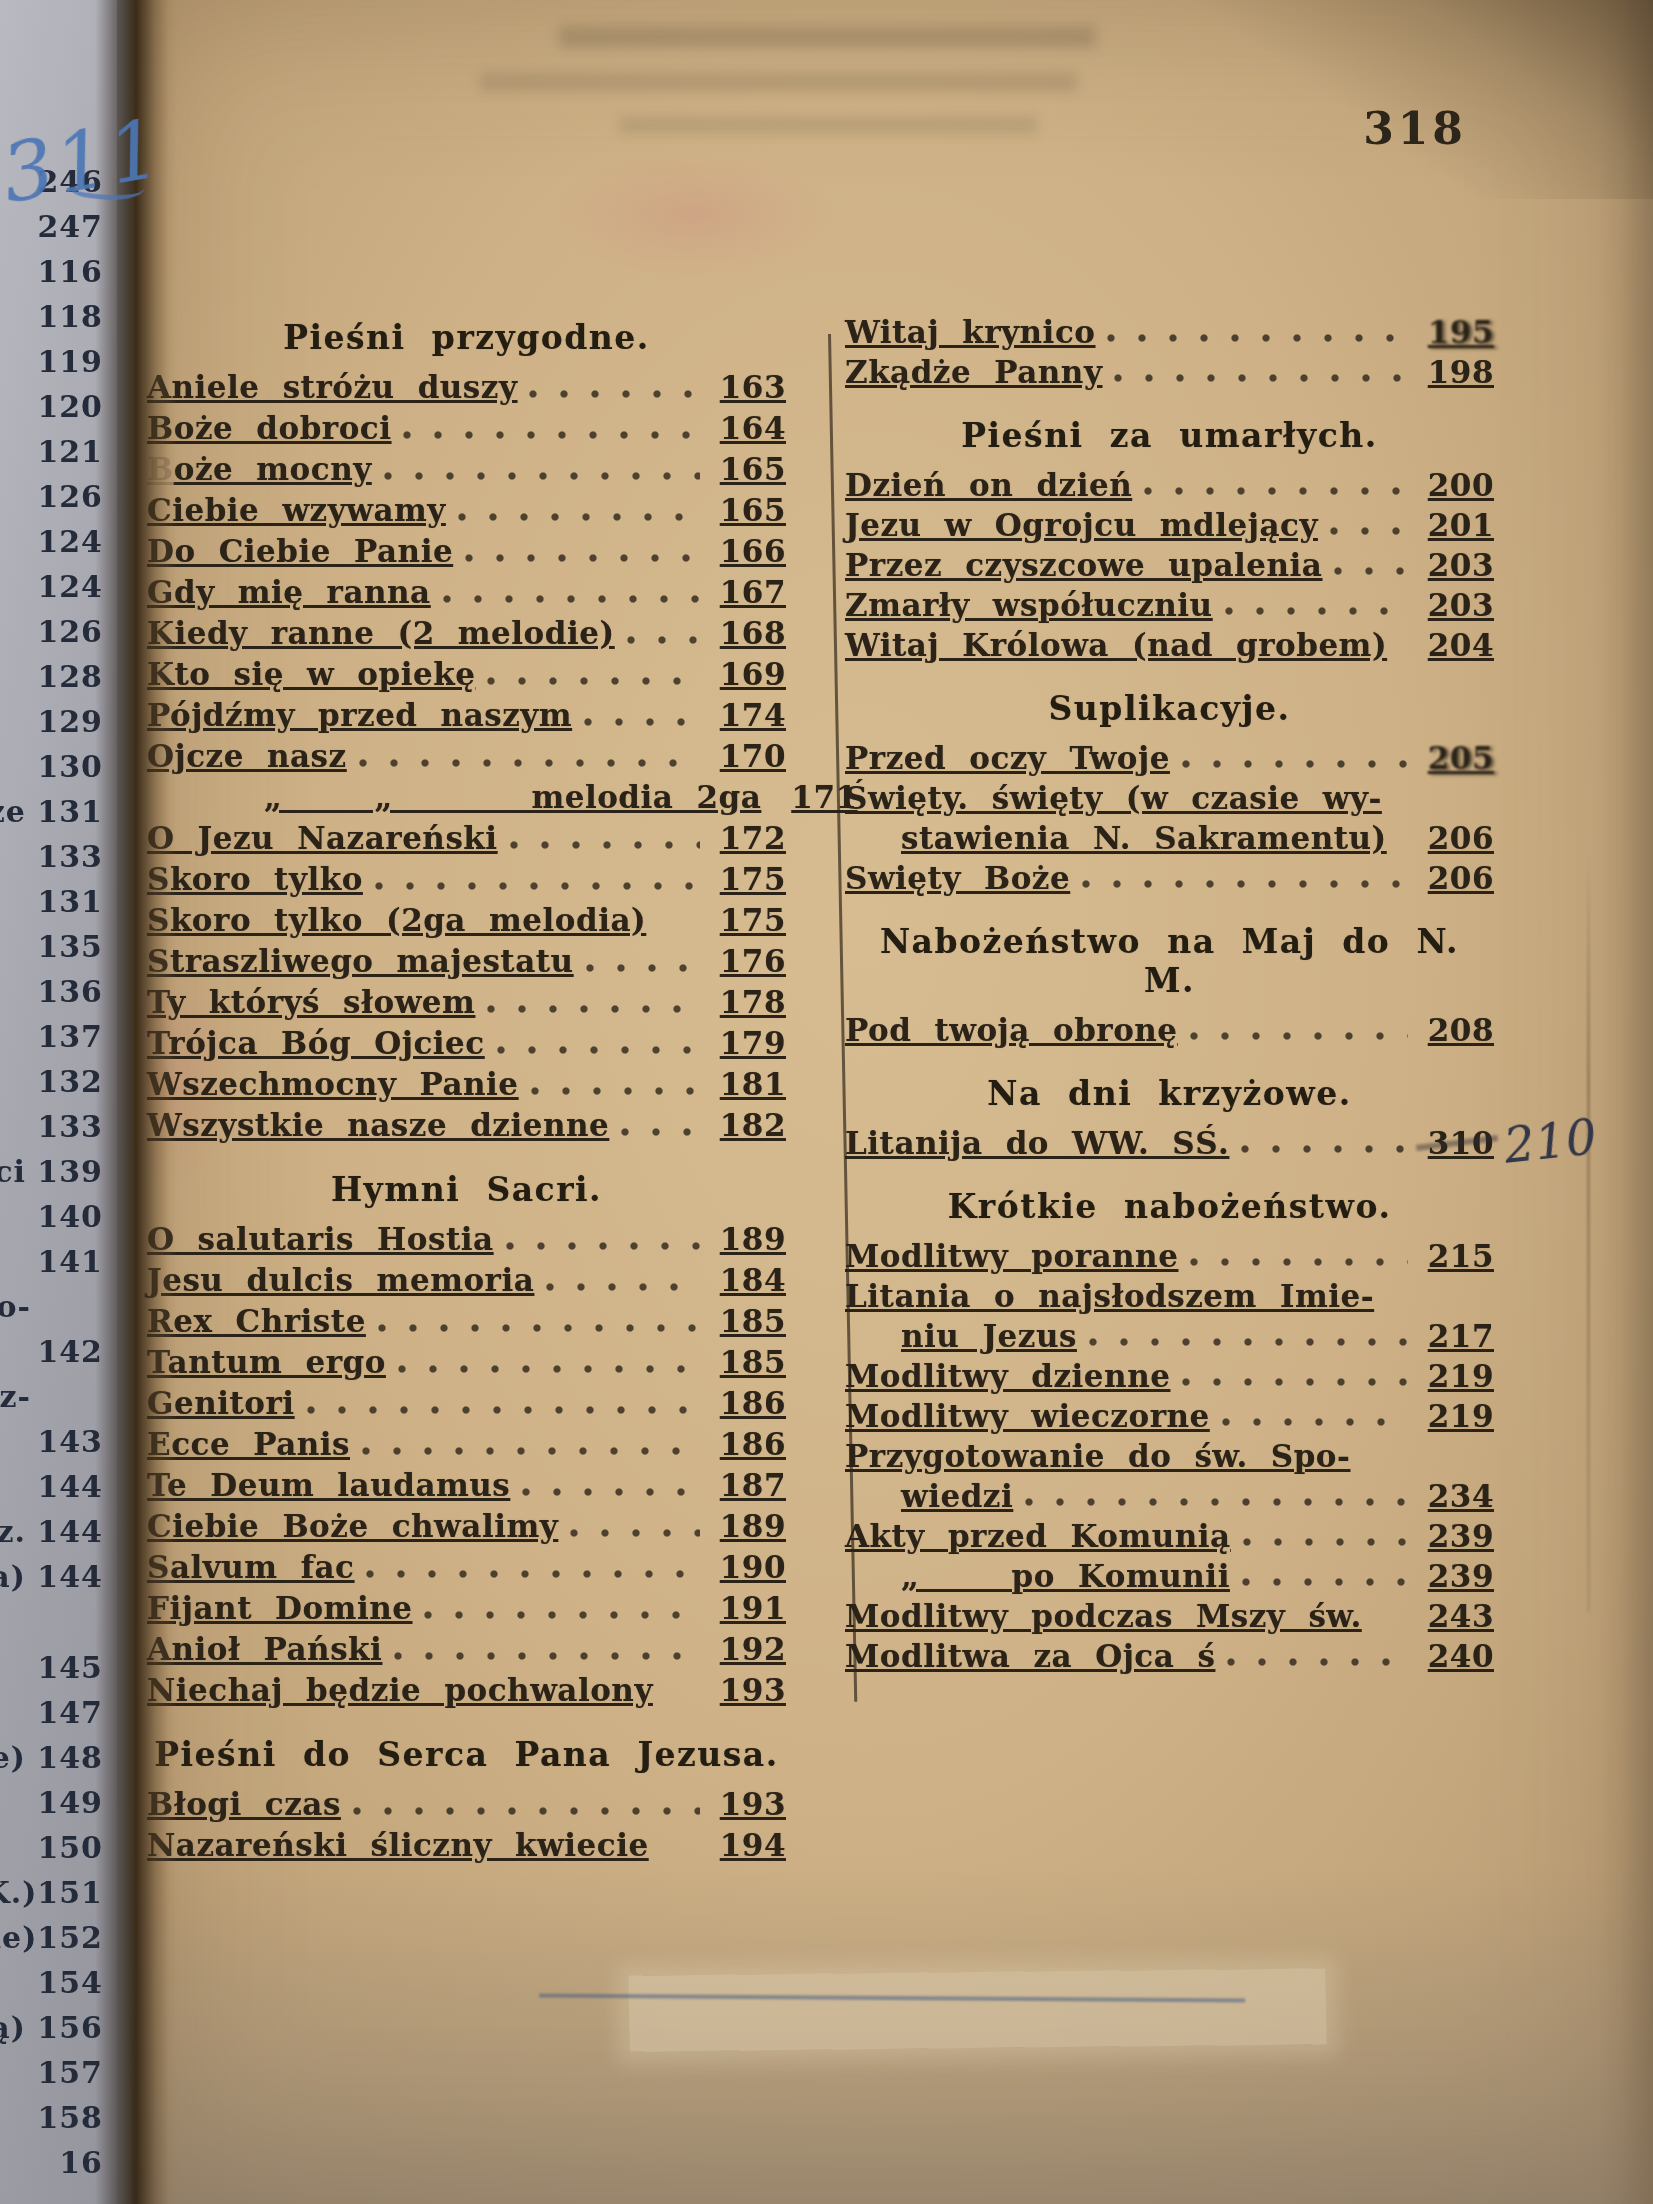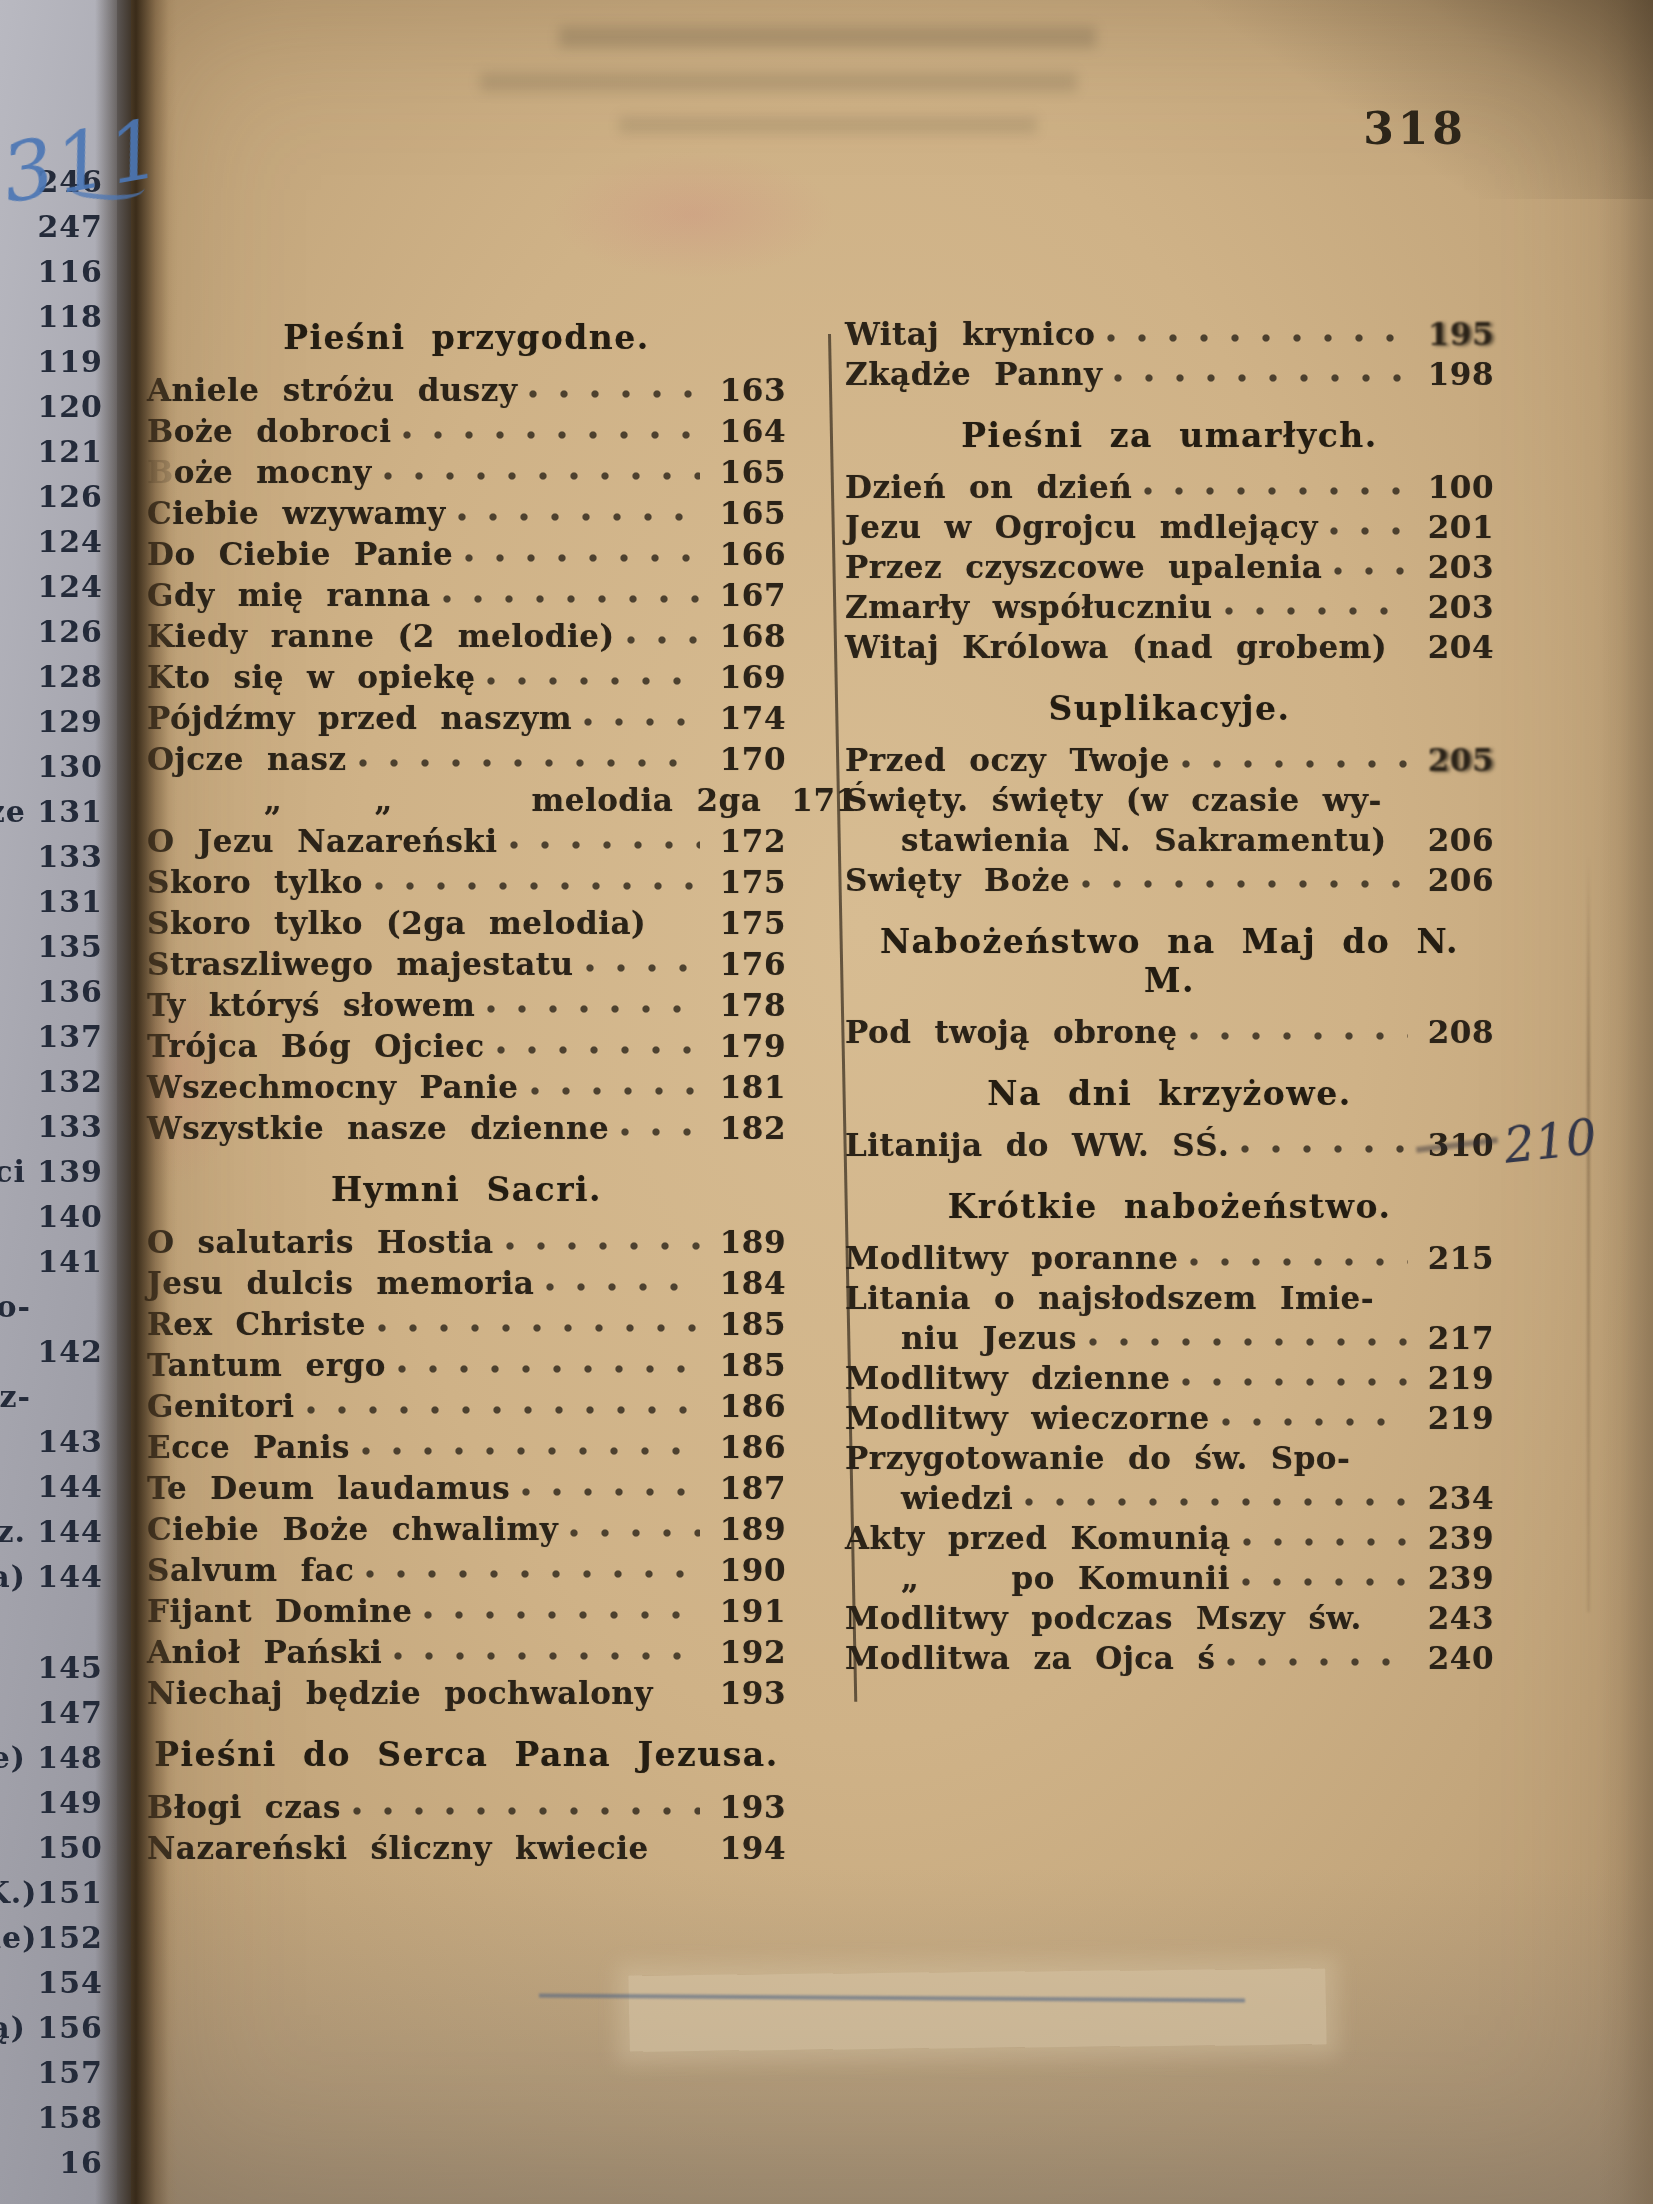--- a/index.html
+++ b/index.html
@@ -57,22 +57,22 @@
   .divider{position:absolute;left:697px;top:334px;width:3px;height:1368px;
     background:rgba(55,44,30,.72);transform:rotate(-1.1deg);transform-origin:top center;}
 
   
   .col{position:absolute;color:#2b2318;}
   .col-left{left:16px;top:318px;width:639px;}
   .col-right{left:714px;top:314px;width:649px;}
   .heading{font-size:33px;font-weight:700;text-align:center;margin:22px 0 12px;
     letter-spacing:1.5px;word-spacing:.4em;color:#241d12;text-shadow:0 0 1px rgba(36,29,18,.4);}
   .col-left .section:first-child .heading{margin-top:0;}
-  .row{display:flex;align-items:center;min-height:41px;font-size:31px;font-weight:700;
-    letter-spacing:0.5px;word-spacing:.38em;text-shadow:0 0 1px rgba(43,35,24,.35);}
+  .row{display:flex;align-items:flex-start;min-height:41px;font-size:31px;font-weight:700;
+    letter-spacing:0.5px;word-spacing:.38em;text-shadow:0 0 1px rgba(43,35,24,.35);text-decoration:underline;}
   .col-right .row{min-height:40px;}
   .row.i1{padding-left:56px;}
   .row.i2{padding-left:117px;}
   .row.rel{position:relative;}
   .t{white-space:pre;}
   .pre-faded{opacity:.22;}
   .dots{flex:1 1 auto;min-width:0;height:13px;margin:0 10px;align-self:flex-end;margin-bottom:9px;
     background-image:radial-gradient(circle at 6px 6px,rgba(44,36,24,.8) 3px,rgba(44,36,24,0) 4.2px);
     background-size:31px 13px;background-repeat:repeat-x;}
   .num{margin-left:auto;padding-left:10px;min-width:66px;text-align:right;font-weight:700;}
@@ -338,21 +338,21 @@
             <span class="t">Zkądże Panny</span>
             <span class="dots"></span>
             <span class="num">198</span>
           </div>
         </div>
         <div class="section">
           <div class="heading">Pieśni za umarłych.</div>
           <div class="row">
             <span class="t">Dzień on dzień</span>
             <span class="dots"></span>
-            <span class="num">100</span>
+            <span class="num">200</span>
           </div>
           <div class="row">
             <span class="t">Jezu w Ogrojcu mdlejący</span>
             <span class="dots"></span>
             <span class="num">201</span>
           </div>
           <div class="row">
             <span class="t">Przez czyszcowe upalenia</span>
             <span class="dots"></span>
             <span class="num">203</span>

